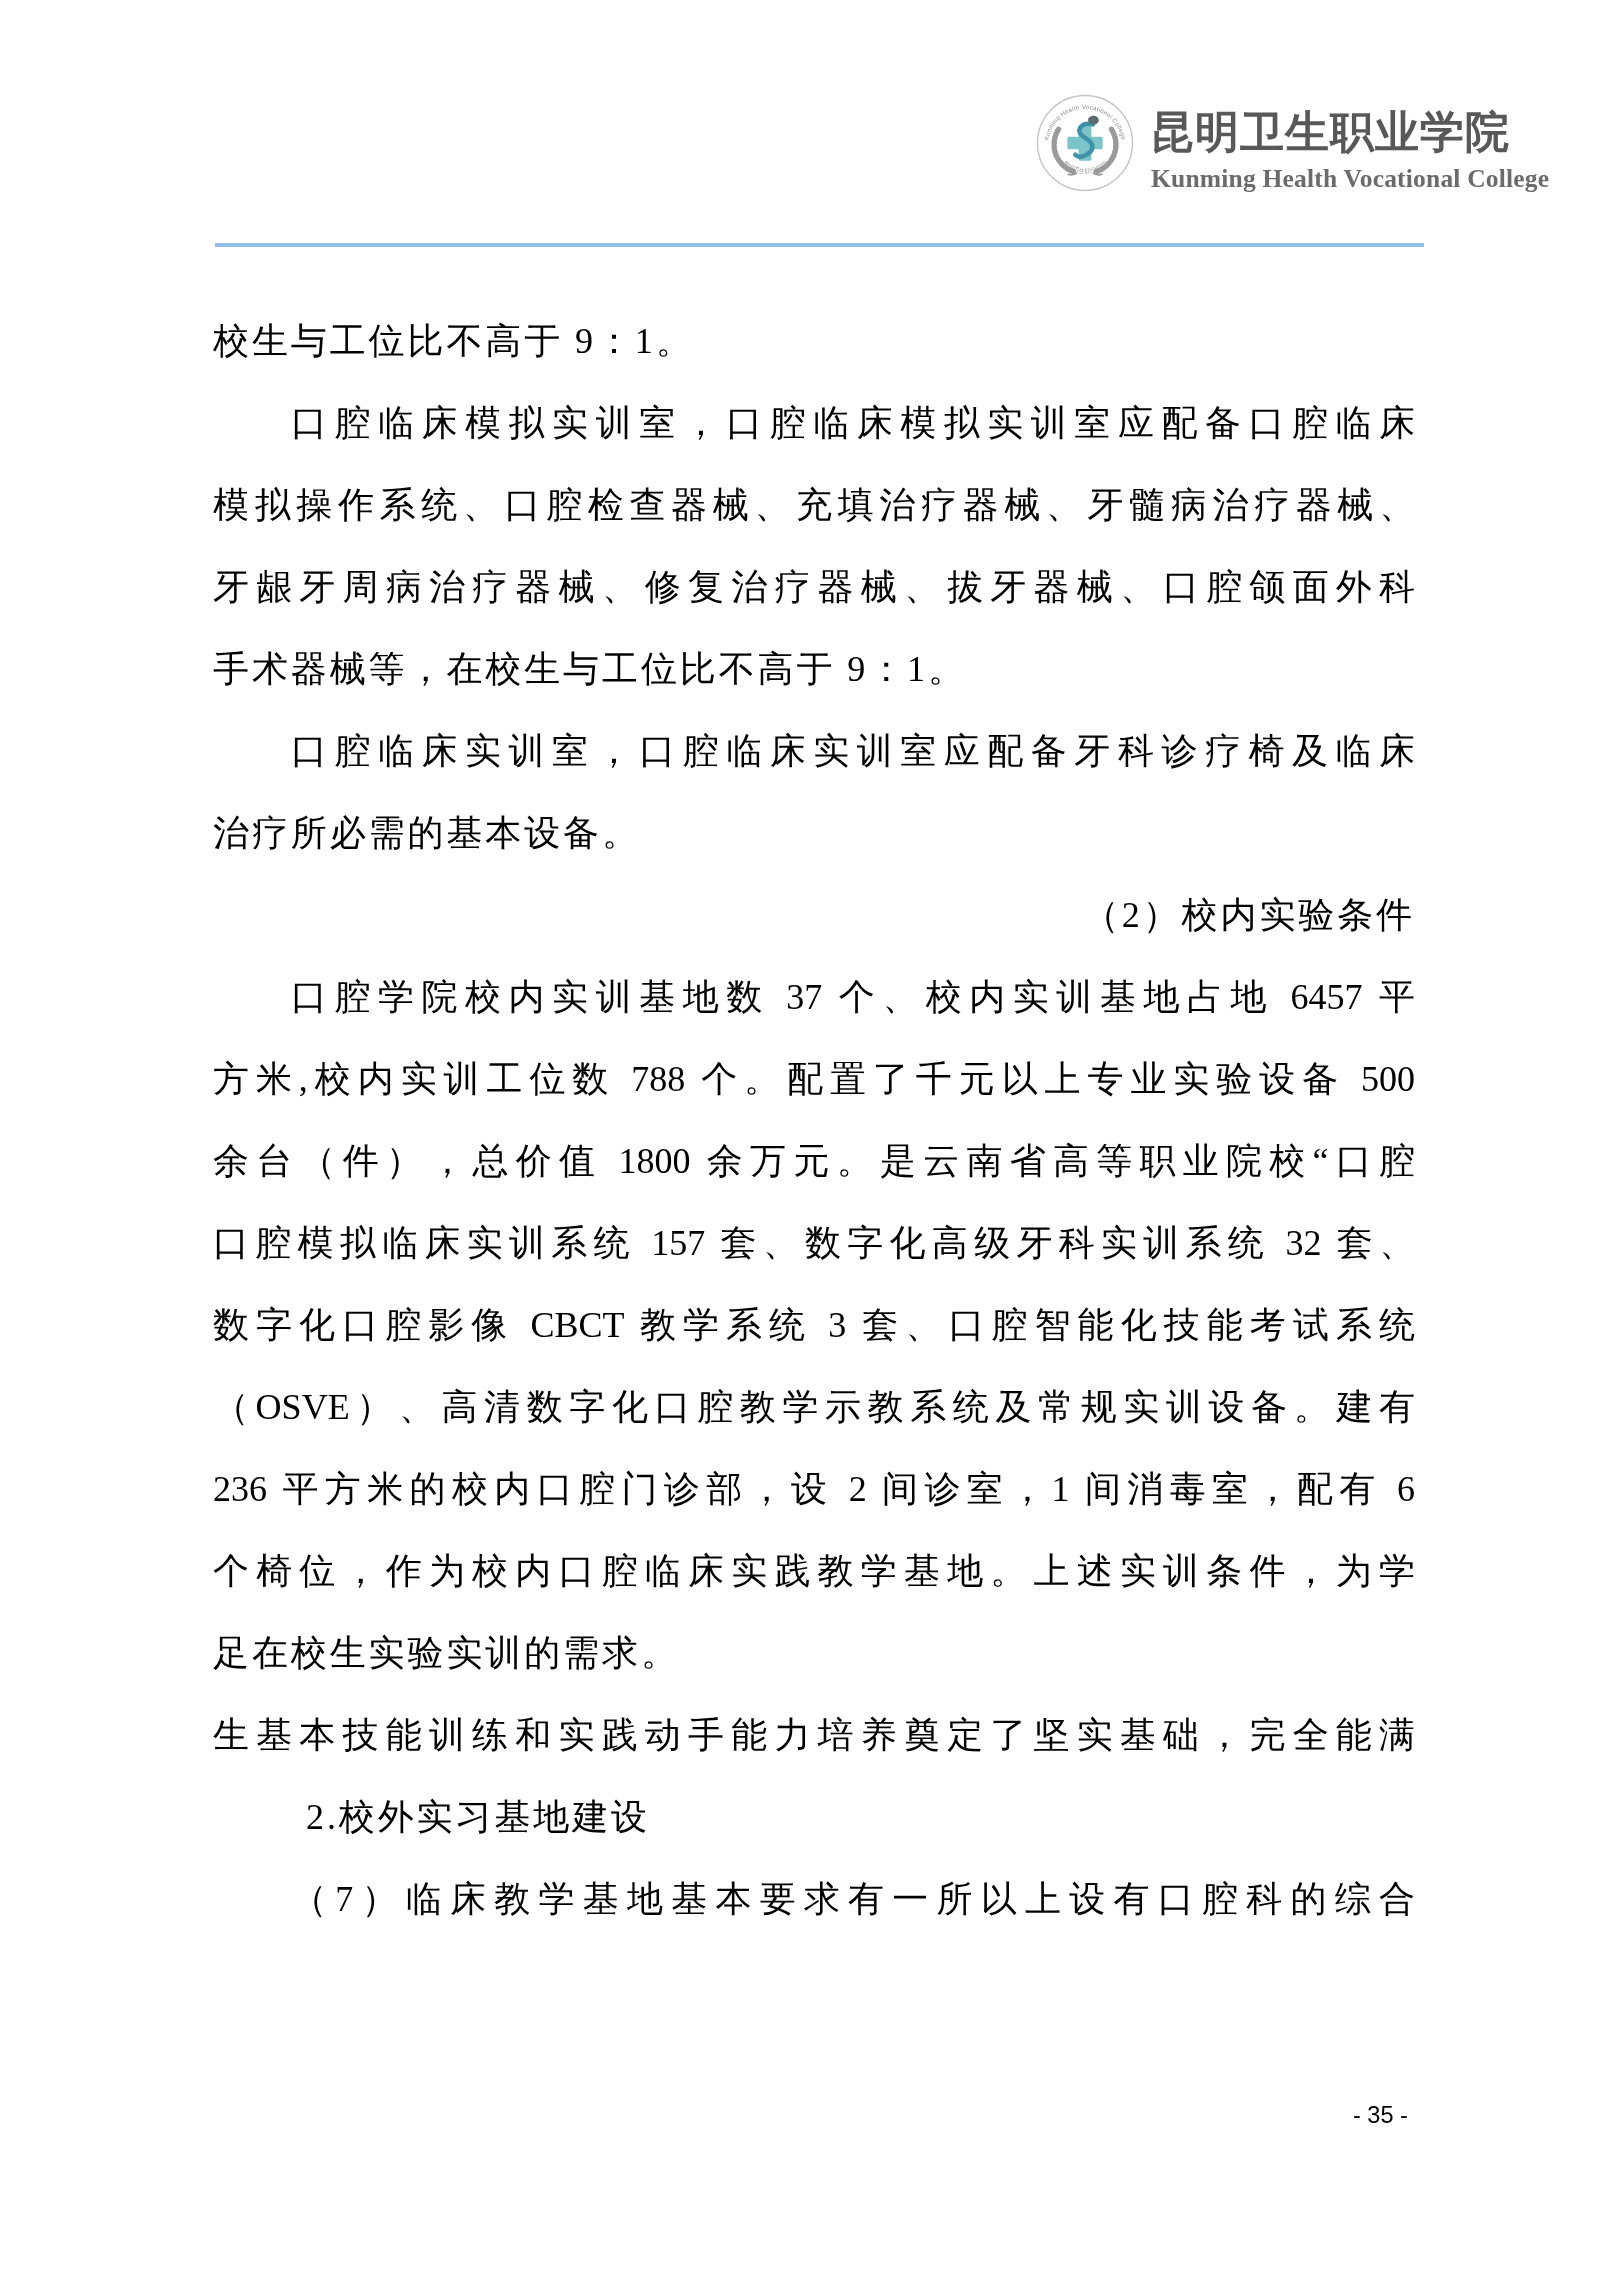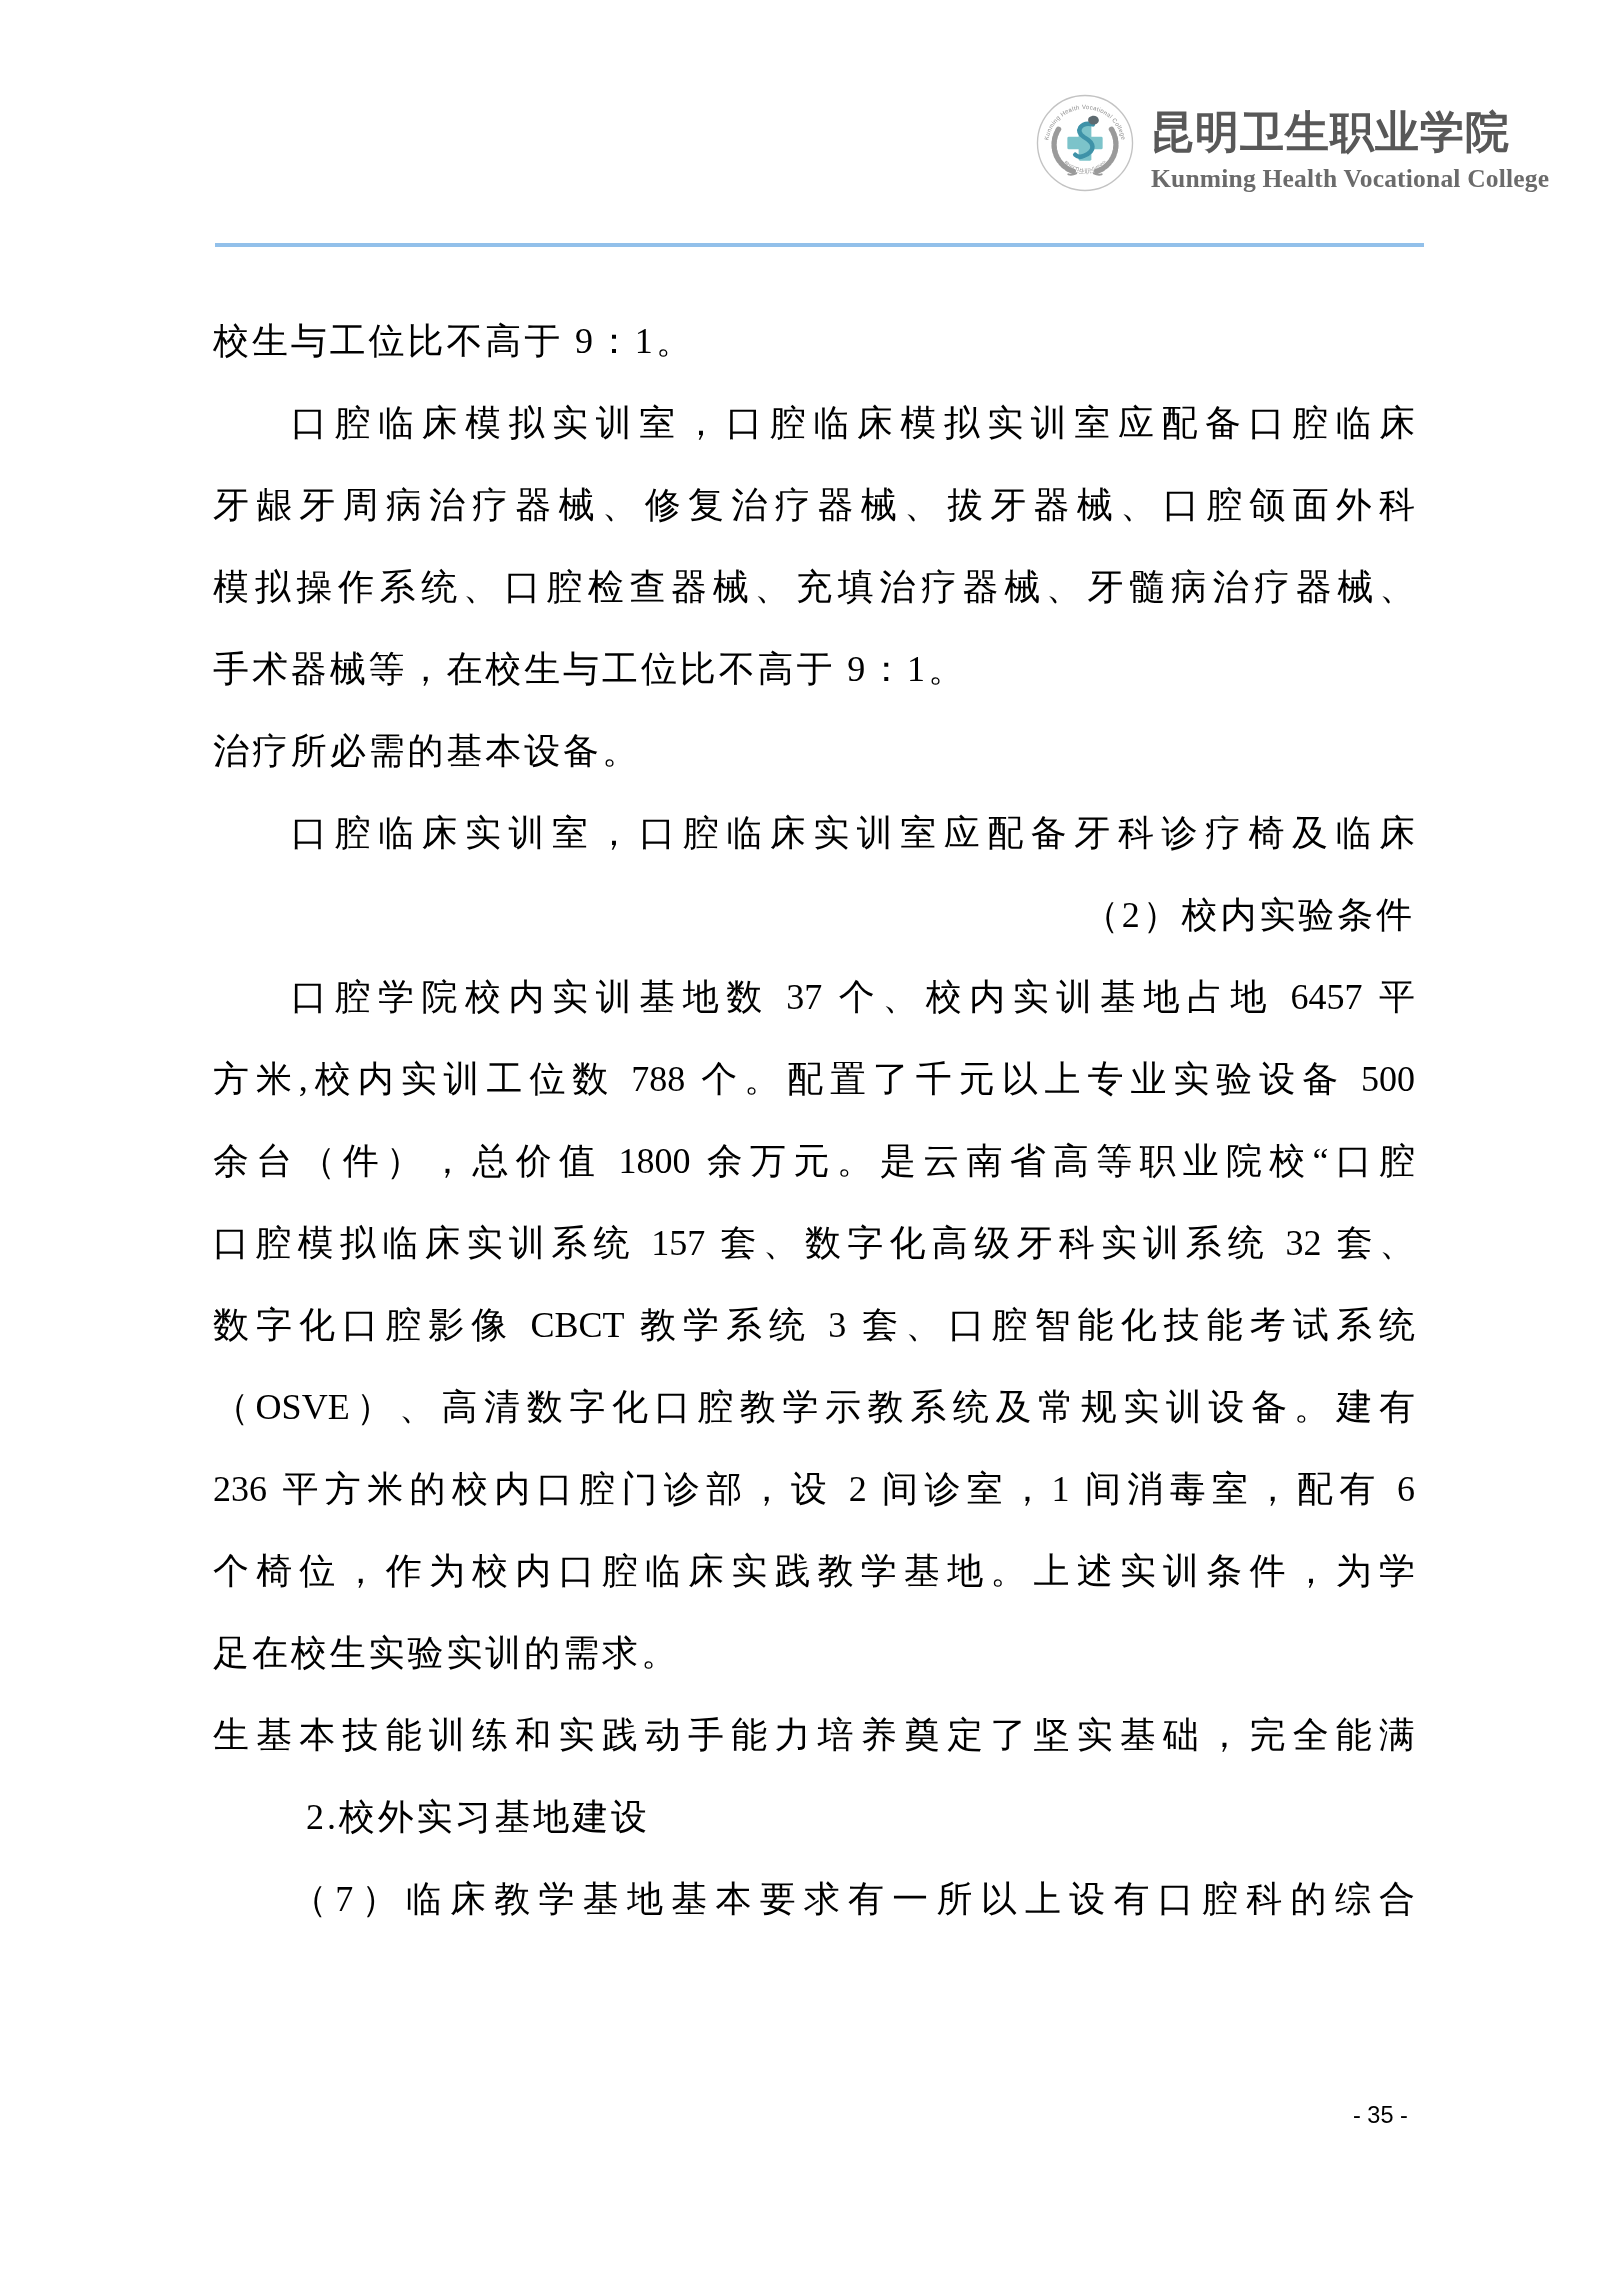--- a/index.html
+++ b/index.html
@@ -86,25 +86,25 @@
   </div>
 
   <div class="title-cn">昆明卫生职业学院</div>
   <div class="title-en">Kunming Health Vocational College</div>
 
   <div class="divider" style="background: rgb(146, 192, 234);"></div>
 
   <div class="doc" id="doc-body">
       <div class="line l">校生与工位比不高于 9：1。</div>
       <div class="line j ind1">口腔临床模拟实训室，口腔临床模拟实训室应配备口腔临床</div>
+      <div class="line j">模拟操作系统、口腔检查器械、充填治疗器械、牙髓病治疗器械、</div>
       <div class="line j">牙龈牙周病治疗器械、修复治疗器械、拔牙器械、口腔颌面外科</div>
-      <div class="line j">模拟操作系统、口腔检查器械、充填治疗器械、牙髓病治疗器械、</div>
       <div class="line l">手术器械等，在校生与工位比不高于 9：1。</div>
+      <div class="line j ind1">口腔临床实训室，口腔临床实训室应配备牙科诊疗椅及临床</div>
       <div class="line l">治疗所必需的基本设备。</div>
-      <div class="line j ind1">口腔临床实训室，口腔临床实训室应配备牙科诊疗椅及临床</div>
       <div class="line l ind1">（2）校内实验条件</div>
       <div class="line j ind1">口腔学院校内实训基地数 37 个、校内实训基地占地 6457 平</div>
       <div class="line j">方米,校内实训工位数 788 个。配置了千元以上专业实验设备 500</div>
       <div class="line j">余台（件），总价值 1800 余万元。是云南省高等职业院校“口腔</div>
       <div class="line j">口腔模拟临床实训系统 157 套、数字化高级牙科实训系统 32 套、</div>
       <div class="line j">数字化口腔影像 CBCT 教学系统 3 套、口腔智能化技能考试系统</div>
       <div class="line j">（OSVE）、高清数字化口腔教学示教系统及常规实训设备。建有</div>
       <div class="line j">236 平方米的校内口腔门诊部，设 2 间诊室，1 间消毒室，配有 6</div>
       <div class="line j">个椅位，作为校内口腔临床实践教学基地。上述实训条件，为学</div>
       <div class="line l">足在校生实验实训的需求。</div>

